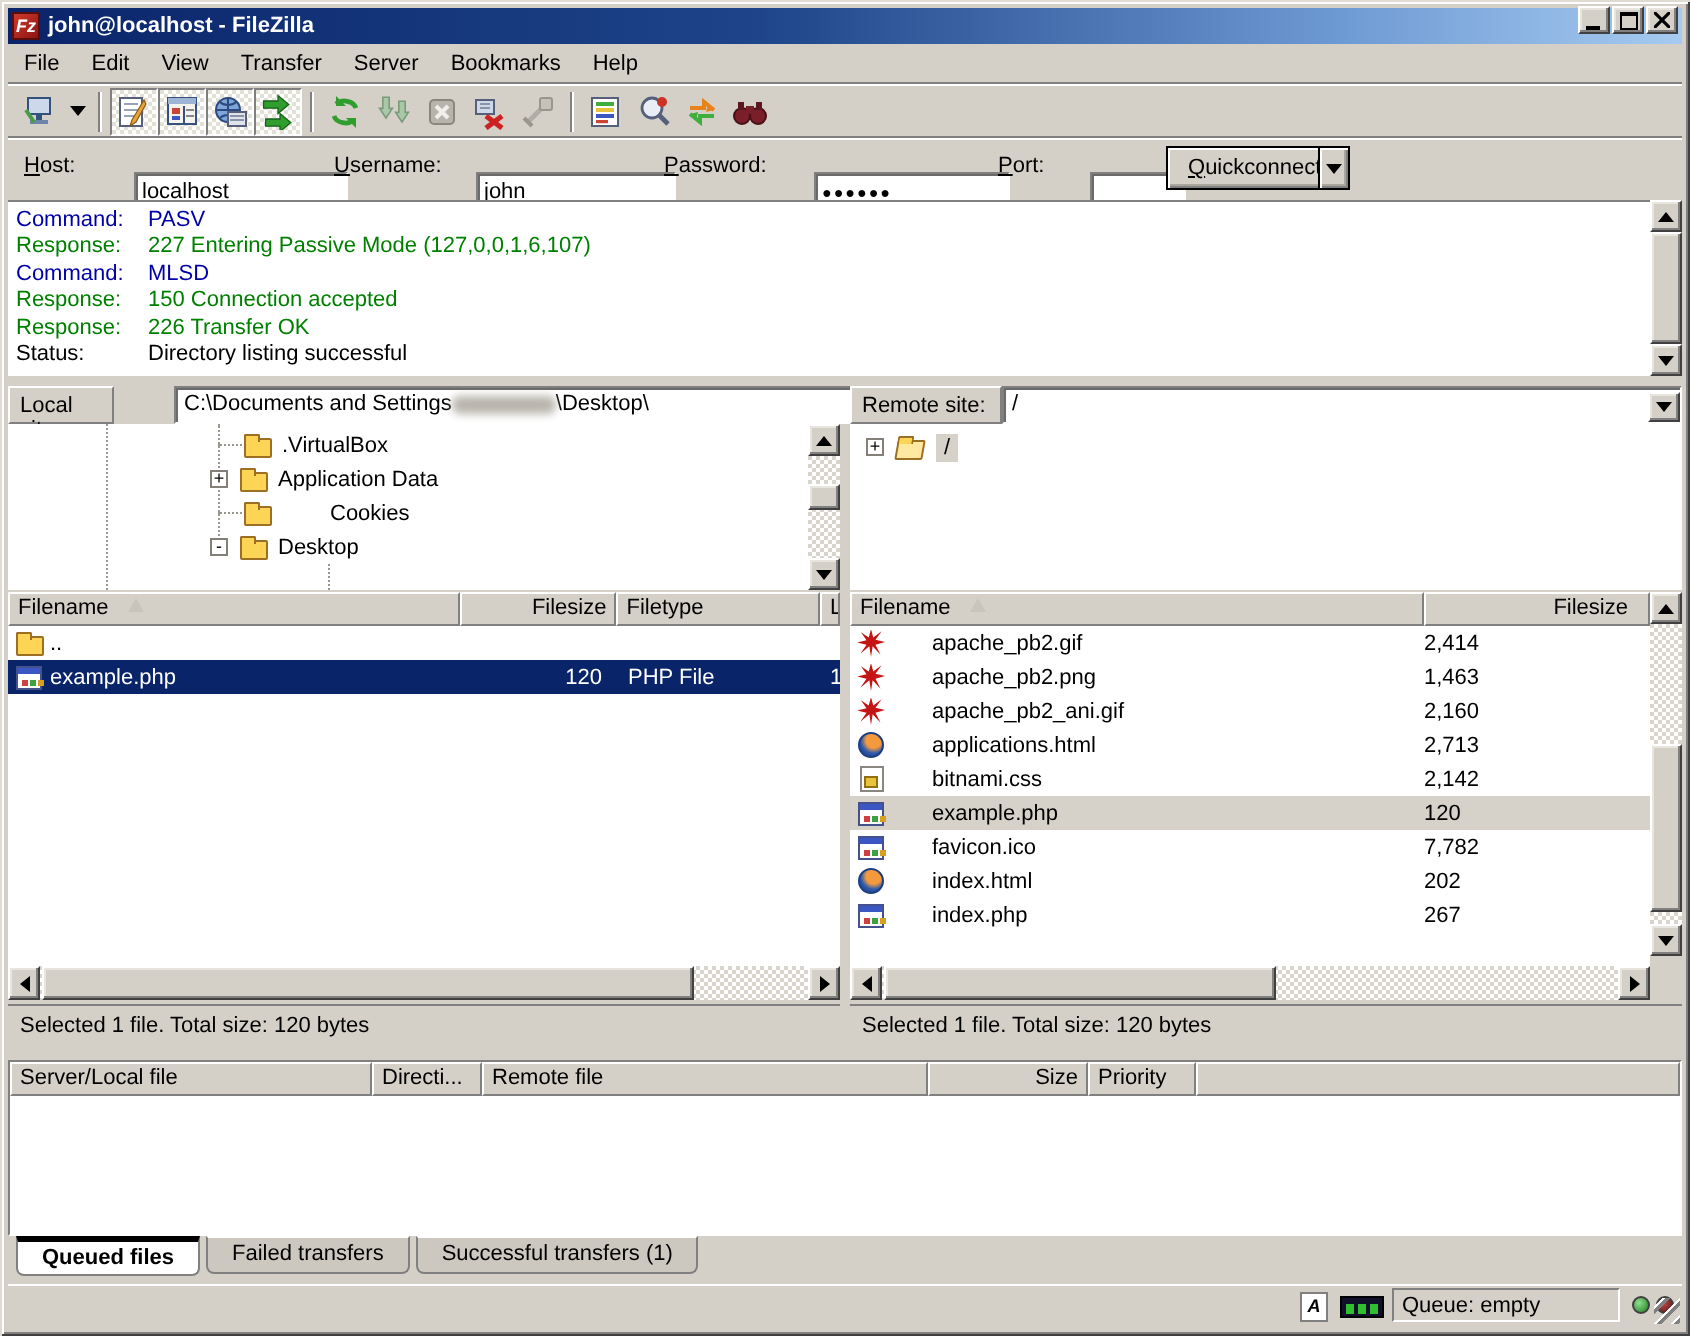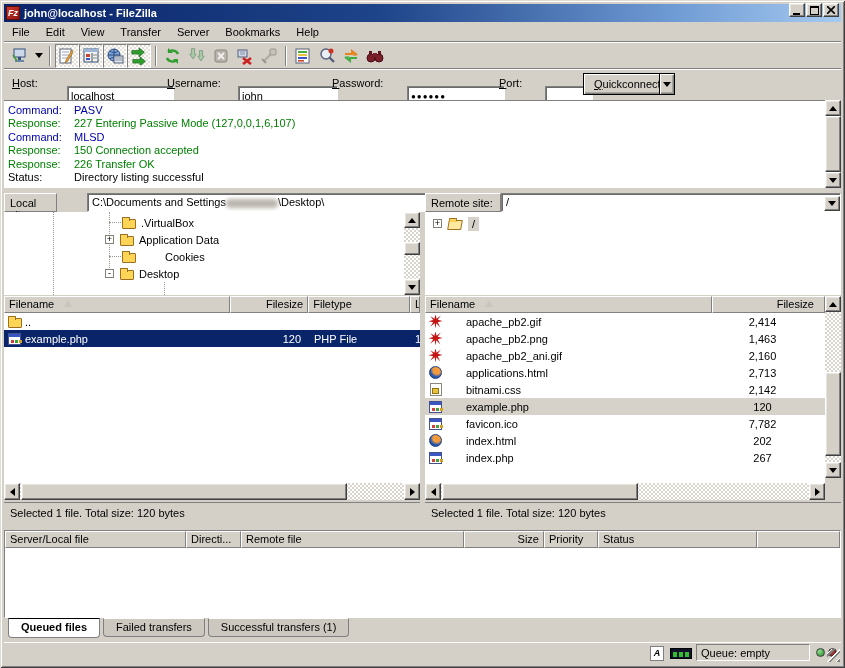--- a/index.html
+++ b/index.html
@@ -99,28 +99,28 @@
   .flist { background:#fff; overflow:hidden; }
   .frow { display:flex; align-items:center; height:17px; white-space:nowrap; }
   .frow.sel-active { background:#0a246a; color:#fff; }
   .frow.sel-inactive { background:#d6d2ca; }
   .cell { overflow:hidden; white-space:nowrap; flex:none; }
   .cname-l { width:227px; padding-left:3px; display:flex; align-items:center; }
   .csize-l { width:78px; text-align:right; padding-right:8px; }
   .ctype-l { width:102px; padding-left:5px; }
   .cmod-l  { flex:1; padding-left:4px; }
   .cname-r { width:287px; padding-left:3px; display:flex; align-items:center;gap:20px; }
-  .csize-r { flex:1; text-align:center; padding-right:12px; }
+  .csize-r { flex:1; text-align:left; padding-right:12px; }
 
   .statusline { border-top:1px solid #808080; background:#d4d0c8; padding:4px 0 0 6px; }
 
   
   .queue-wrap { background:#fff; border:1px solid; border-color:#808080 #fff #fff #808080; }
   .tab { height:19px; padding:2px 12px 0 12px; background:#ccc8c0; border:1px solid #808080; border-top:1px solid #fff; border-radius:0 0 4px 4px; margin-right:3px; }
-  .tab.active { background:#fff; font-weight:bold; border-top:1px solid #000000; height:20px; box-shadow:0 -2px 0 #fff; }
+  .tab.active { background:#fff; font-weight:bold; border-top:3px solid #000000; height:20px; box-shadow:0 -2px 0 #fff; }
 
   
   .statusbar { left:4px; top:642px; width:837px; height:21px; border-top:1px solid #fff; }
   .led { width:9px; height:9px; border-radius:50%; border:1px solid #404040; }
   .grip { position:absolute; right:1px; bottom:1px; width:13px; height:13px;
     background:repeating-linear-gradient(135deg, transparent 0 3px, #fff 3px 4px, #808080 4px 6px); }
   .badge-bars { width:22px; height:11px; background:#10102a; border:1px solid #000; position:relative; }
   .badge-bars::after { content:""; position:absolute; left:2px; top:3px; width:4px; height:5px; background:#2fbf2f; box-shadow:6px 0 0 #2fbf2f, 12px 0 0 #2fbf2f; }
   .ascii-box { width:14px; height:15px; background:#fff; border:1px solid #808080; font-weight:bold; font-size:9px; text-align:center; line-height:13px; font-style:italic; }
 </style>
@@ -541,21 +541,20 @@
   <div class="abs" style="left:825px; top:483px; width:16px; height:17px; background:#d4d0c8;"></div>
   <div class="abs statusline" style="left:425px; top:502px; width:416px; height:20px;">Selected 1 file. Total size: 120 bytes</div>
 
   <div class="abs queue-wrap" style="left:4px; top:530px; width:837px; height:88px;">
     <div class="hrow">
       <div class="hcell" style="width:181px;">Server/Local file</div>
       <div class="hcell" style="width:55px;">Directi...</div>
       <div class="hcell" style="width:223px;">Remote file</div>
       <div class="hcell" style="width:80px; text-align:right;">Size</div>
       <div class="hcell" style="width:54px;">Priority</div>
-      <div class="hcell" style="width:159px;">Status</div>
       <div class="hcell" style="flex:1;"></div>
     </div>
   </div>
 
   <div class="abs" style="left:4px; top:618px; width:837px; height:22px; display:flex; padding-left:4px;">
     <div class="tab active">Queued files</div>
     <div class="tab">Failed transfers</div>
     <div class="tab">Successful transfers (1)</div>
   </div>
 

